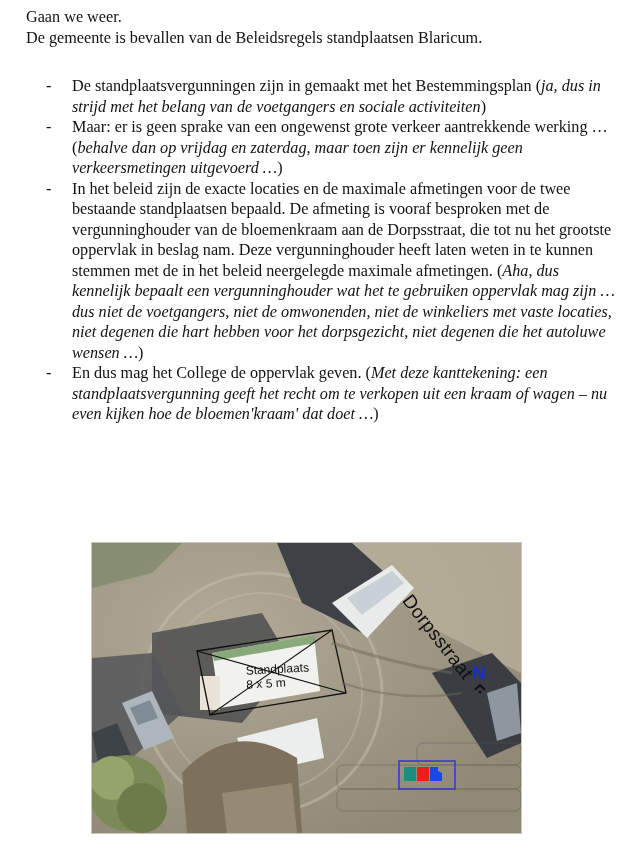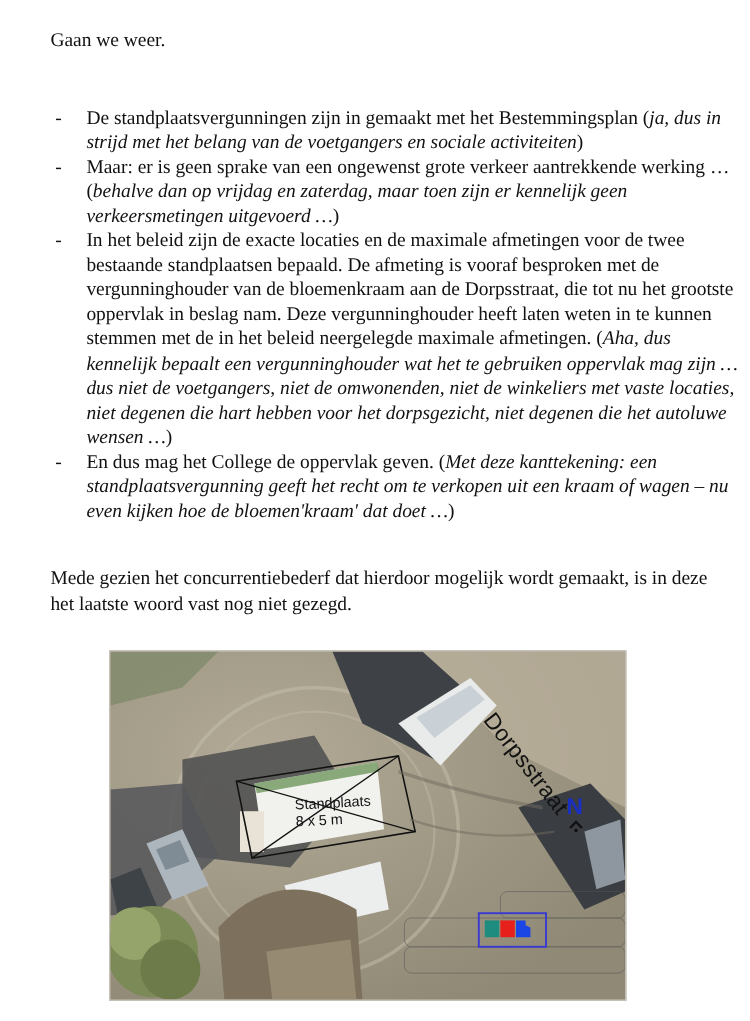--- a/index.html
+++ b/index.html
@@ -16,21 +16,21 @@
       color: #111111;
       font-size: 16.2px;
       line-height: 20.5px;
     }
     .doc {
       position: absolute;
       left: 26px;
       top: 7px;
       width: 590px;
     }
-    .p { margin: 16px; }
+    .p { margin: 0; }
     .gap { height: 20px; }
     .list {
       margin: 0;
       padding: 0;
       list-style: none;
       margin-top: 8px;
     }
     .li {
       position: relative;
       padding-left: 46px;
@@ -83,20 +83,21 @@
       font-size: 19px;
       font-weight: bold;
       color: #1a2fc4;
     }
   </style>
 </head>
 <body>
 
 <div class="doc">
   <p class="p">Gaan we weer.</p>
+  <p class="p">De gemeente is bevallen van de Beleidsregels standplaatsen Blaricum.</p>
   <div class="gap"></div>
 
   <ul class="list">
     <li class="li">
       <span class="dash">-</span>
       <span>De standplaatsvergunningen zijn in gemaakt met het Bestemmingsplan (</span><span class="it">ja, dus in strijd met het belang van de voetgangers en sociale activiteiten</span><span>)</span>
     </li>
     <li class="li">
       <span class="dash">-</span>
       <span>Maar: er is geen sprake van een ongewenst grote verkeer aantrekkende werking … (</span><span class="it">behalve dan op vrijdag en zaterdag, maar toen zijn er kennelijk geen verkeersmetingen uitgevoerd …</span><span>)</span>
@@ -105,21 +106,20 @@
       <span class="dash">-</span>
       <span>In het beleid zijn de exacte locaties en de maximale afmetingen voor de twee bestaande standplaatsen bepaald. De afmeting is vooraf besproken met de vergunninghouder van de bloemenkraam aan de Dorpsstraat, die tot nu het grootste oppervlak in beslag nam. Deze vergunninghouder heeft laten weten in te kunnen stemmen met de in het beleid neergelegde maximale afmetingen. (</span><span class="it">Aha, dus kennelijk bepaalt een vergunninghouder wat het te gebruiken oppervlak mag zijn … dus niet de voetgangers, niet de omwonenden, niet de winkeliers met vaste locaties, niet degenen die hart hebben voor het dorpsgezicht, niet degenen die het autoluwe wensen …</span><span>)</span>
     </li>
     <li class="li">
       <span class="dash">-</span>
       <span>En dus mag het College de oppervlak geven. (</span><span class="it">Met deze kanttekening: een standplaatsvergunning geeft het recht om te verkopen uit een kraam of wagen – nu even kijken hoe de bloemen'kraam' dat doet …</span><span>)</span>
     </li>
   </ul>
 
   <div class="after-gap"></div>
-  <p class="p">Mede gezien het concurrentiebederf dat hierdoor mogelijk wordt gemaakt, is in deze het laatste woord vast nog niet gezegd.</p>
 </div>
 
 <div class="map">
   <svg width="429" height="290" viewBox="0 0 429 290">
     <defs>
       <radialGradient id="g1" cx="0.3" cy="0.3" r="0.8">
         <stop offset="0" stop-color="#b2aa96"></stop>
         <stop offset="1" stop-color="#8f8976"></stop>
       </radialGradient>
     </defs>

